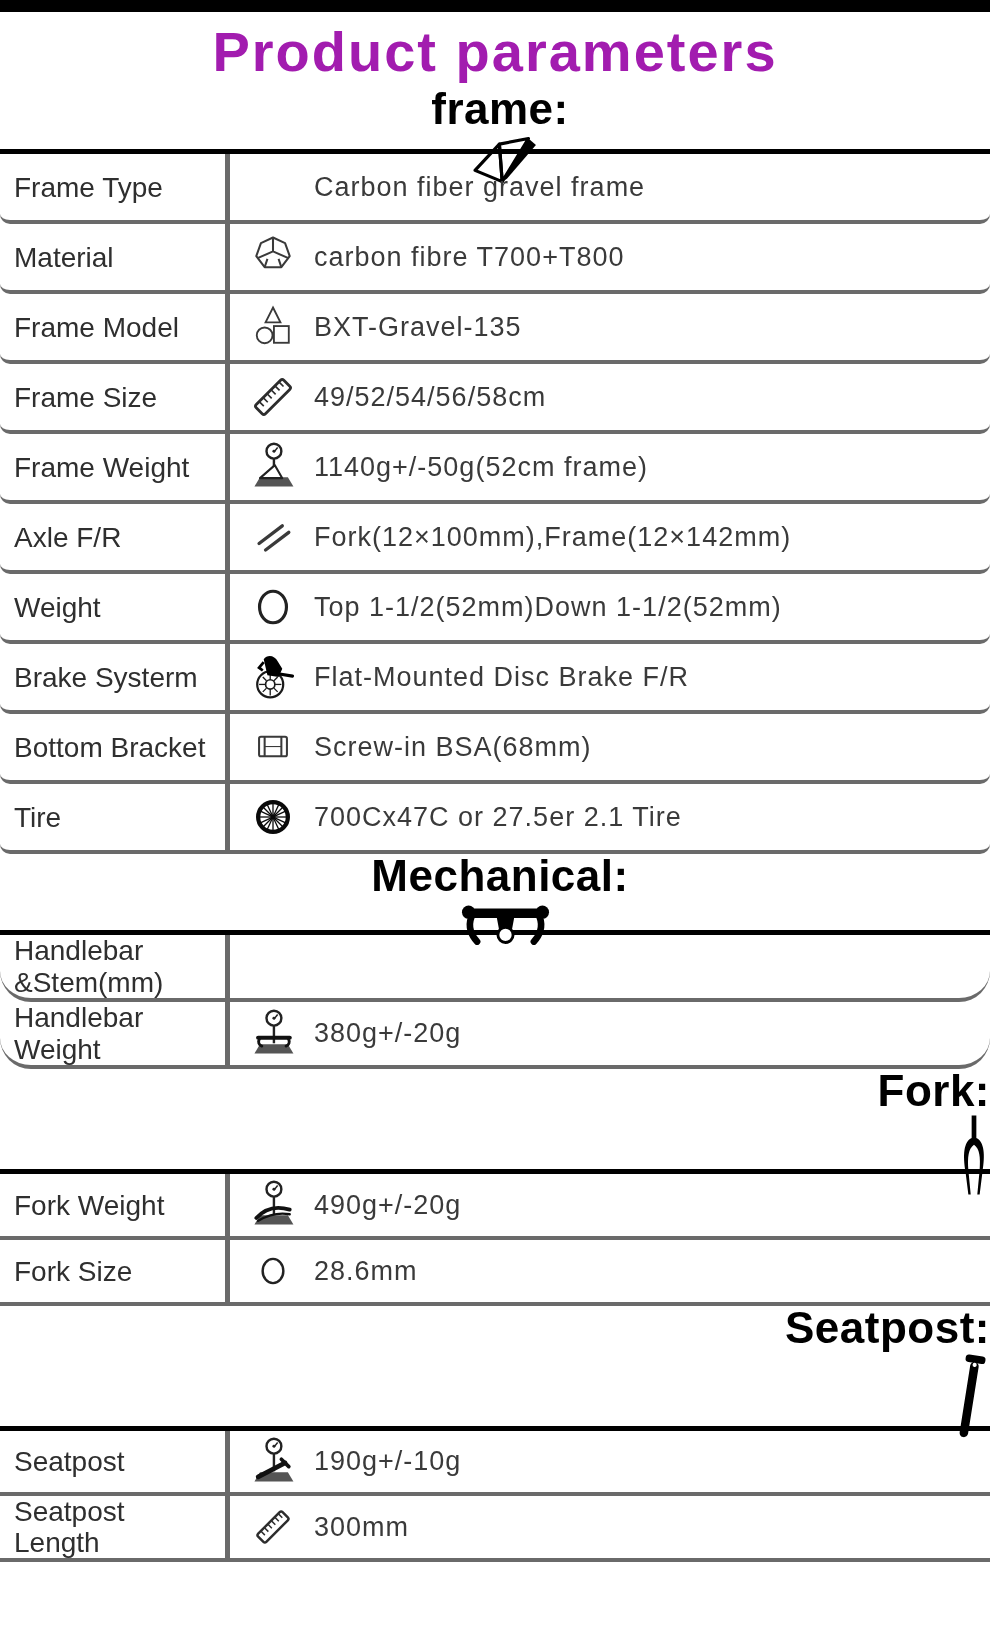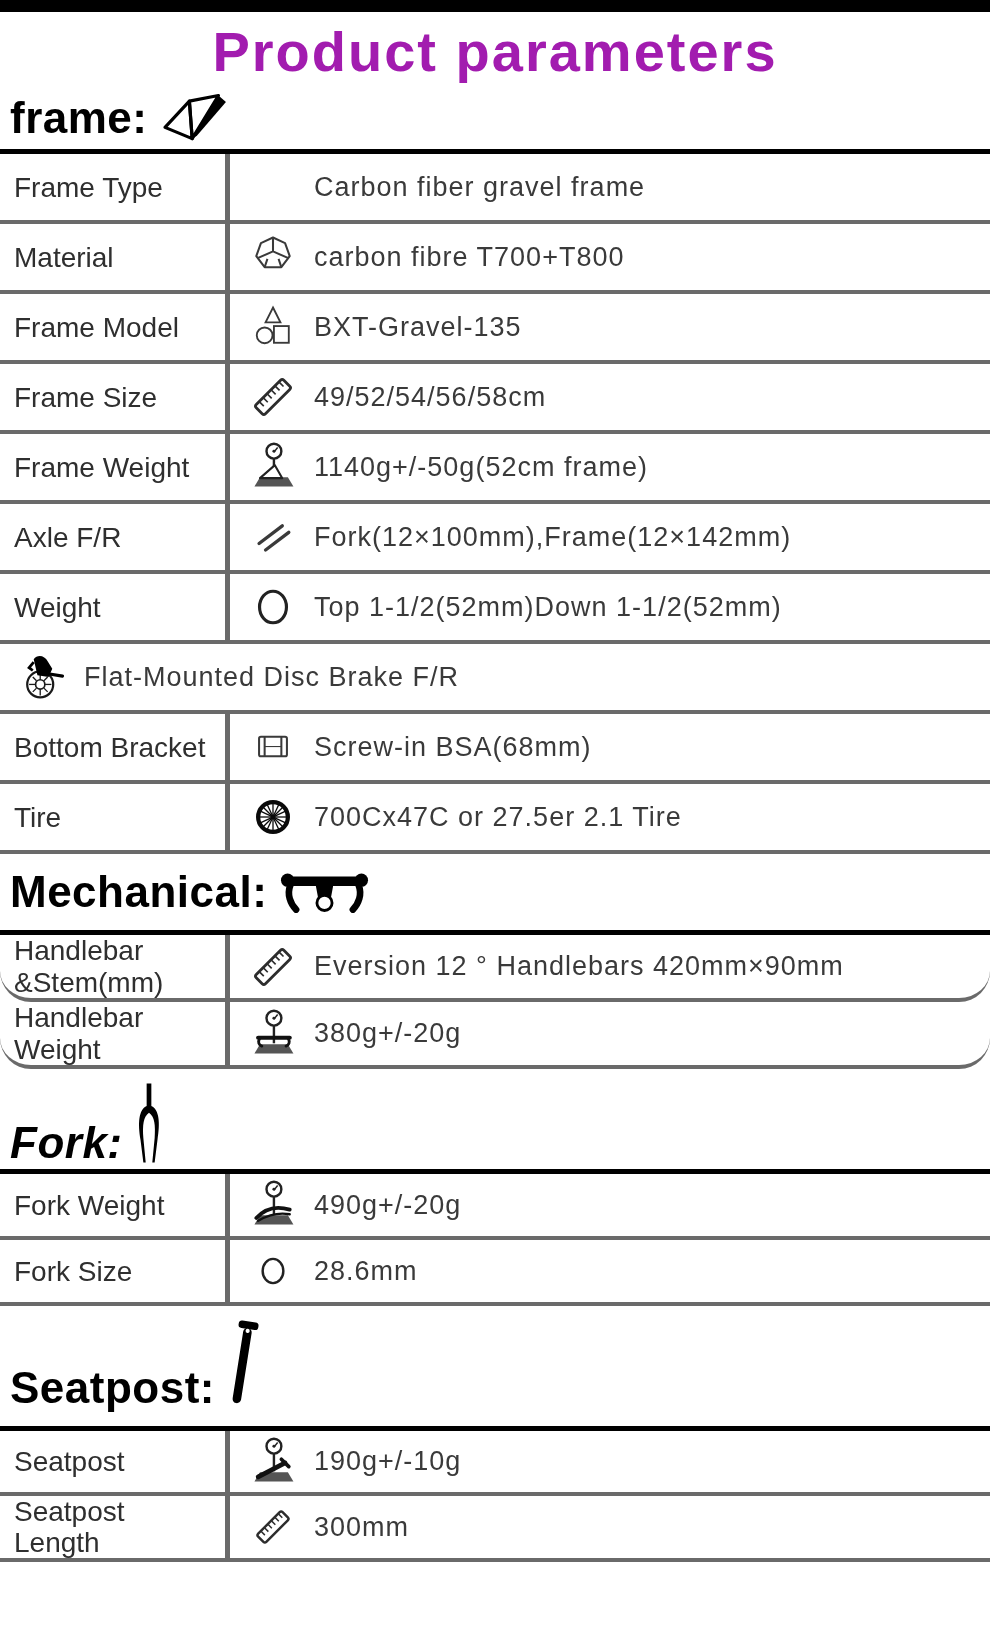--- a/index.html
+++ b/index.html
@@ -1,28 +1,28 @@
 <!DOCTYPE html>
 <html><head>
 <meta charset="utf-8">
 <style>
   html,body{margin:0;padding:0;background:#fff;}
   body{width:990px;height:1650px;font-family:"Liberation Sans",sans-serif;color:#3a3a3a;overflow:hidden;}
   .topbar{height:12px;background:#000;}
   .title{margin:6px 0 0;text-align:center;font-size:56px;font-weight:900;color:#a21caf;letter-spacing:2px;line-height:1.2;}
-  .sec{display:flex;align-items:center;padding-left:10px;}
+  .sec{display:flex;align-items:center;padding-left:10px;flex-direction:column;}
   .sec .h{font-size:44px;font-weight:800;color:#000;letter-spacing:0.5px;line-height:1;}
   .sec .sicon{margin-left:10px;display:flex;align-items:flex-end;}
   .sec-frame{height:62px;margin-top:2px;}
   .sec-hb{height:76px;}
-  .sec-fork{height:96px;align-items:flex-end;padding-bottom:4px;font-style:italic;}
+  .sec-fork{height:96px;align-items:flex-end;padding-bottom:4px;}
   .sec-seat{height:104px;align-items:flex-end;padding-bottom:16px;}
   .ptable{border-top:5px solid #000;}
   .row{display:flex;align-items:stretch;border-bottom:4px solid #6a6a6a;}
-  .t-frame .row{height:66px;}
+  .t-frame .row{height:66px;border-radius:10px;}
   .t-hb .row{height:63px;border-radius:31px;}
   .t-fork .row{height:62px;}
   .t-seat .row{height:61px;}
   .t-seat .row:last-child{height:62px;}
   .lbl{box-sizing:border-box;width:230px;flex:0 0 230px;border-right:5px solid #6a6a6a;
        display:flex;align-items:center;padding-left:14px;font-size:28px;color:#2f2f2f;
        white-space:pre-line;line-height:1.12;}
   .valcell{flex:1;display:flex;align-items:center;padding-left:14px;}
   .icob{width:58px;height:58px;flex:0 0 58px;display:flex;align-items:center;justify-content:center;}
   .val{margin-left:12px;font-size:27px;letter-spacing:1px;color:#3a3a3a;white-space:nowrap;}
@@ -242,20 +242,21 @@
     <div class="valcell">
       <span class="icob">
           <svg class="i">
             <use href="#sym-ring"></use>
           </svg>
         </span>
       <span class="val">Top 1-1/2(52mm)Down 1-1/2(52mm)</span>
     </div>
   </div>
   <div class="row">
+    <div class="lbl">Brake Systerm</div>
     <div class="valcell">
       <span class="icob">
           <svg class="i">
             <use href="#sym-discbrake"></use>
           </svg>
         </span>
       <span class="val">Flat-Mounted Disc Brake F/R</span>
     </div>
   </div>
   <div class="row">
@@ -288,28 +289,20 @@
       <svg width="95" height="53" viewBox="0 0 100 56">
         <use href="#sym-handlebar"></use>
       </svg>
     </span>
 </div>
 
 <div class="ptable t-hb">
   <div class="row">
     <div class="lbl">Handlebar
 &amp;Stem(mm)</div>
-    <div class="valcell">
-      <span class="icob">
-          <svg class="i">
-            <use href="#sym-ruler"></use>
-          </svg>
-        </span>
-      <span class="val">Eversion 12 ° Handlebars 420mm×90mm</span>
-    </div>
   </div>
   <div class="row">
     <div class="lbl">Handlebar
 Weight</div>
     <div class="valcell">
       <span class="icob">
           <svg class="i">
             <use href="#sym-scale-handlebar"></use>
           </svg>
         </span>

